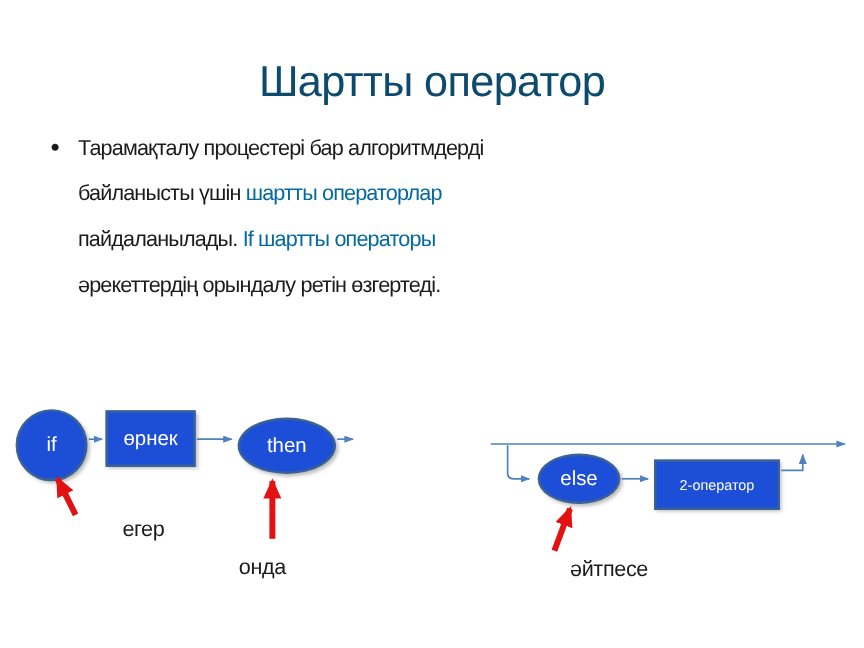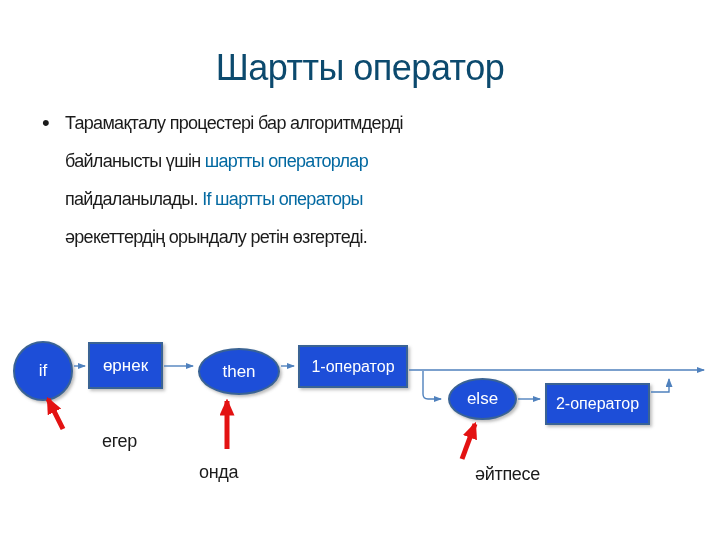--- a/index.html
+++ b/index.html
@@ -21,21 +21,21 @@
     position:absolute;display:flex;align-items:center;justify-content:center;
     background:#1d4ed8;border:2.5px solid #3a6394;box-sizing:border-box;
     color:#ffffff;font-size:17px;box-shadow:2px 2px 3px rgba(110,110,110,0.45);
   }
   .circle,.ellipse{border-radius:50%;}
   #n-if   {left:13px; top:341px;width:60px; height:60px;}
   #n-ornek{left:88px; top:342px;width:75px; height:47px;}
   #n-then {left:198px;top:348px;width:82px; height:47px;}
   #n-op1  {left:298px;top:345px;width:110px;height:43px;font-size:16px;}
   #n-else {left:448px;top:378px;width:69px; height:42px;}
-  #n-op2  {left:545px;top:383px;width:105px;height:42px;font-size:16px;}
+  #n-op2  {left:545px;top:383px;width:105px;height:42px;font-size:12px;}
   .annotation{position:absolute;font-size:18px;color:#1b1b1b;letter-spacing:-0.3px;}
   #a-eger   {left:54px; top:431px;margin-left:48px;}
   #a-onda   {left:199px;top:446px;margin-top:16px;}
   #a-aytpese{left:427px;top:464px;margin-left:48px;}
   .overlay{position:absolute;left:0;top:0;width:720px;height:540px;pointer-events:none;z-index:5;}
 </style>
 </head>
 <body>
 
 <div class="slide">
@@ -53,23 +53,20 @@
   </div>
 
   <div class="node circle" id="n-if">
       <span>if</span>
     </div>
   <div class="node rect" id="n-ornek">
       <span>өрнек</span>
     </div>
   <div class="node ellipse" id="n-then">
       <span>then</span>
-    </div>
-  <div class="node rect" id="n-op1">
-      <span>1-оператор</span>
     </div>
   <div class="node ellipse" id="n-else">
       <span>else</span>
     </div>
   <div class="node rect" id="n-op2">
       <span>2-оператор</span>
     </div>
 
   <div class="annotation" id="a-eger">егер</div>
   <div class="annotation" id="a-onda">онда</div>

